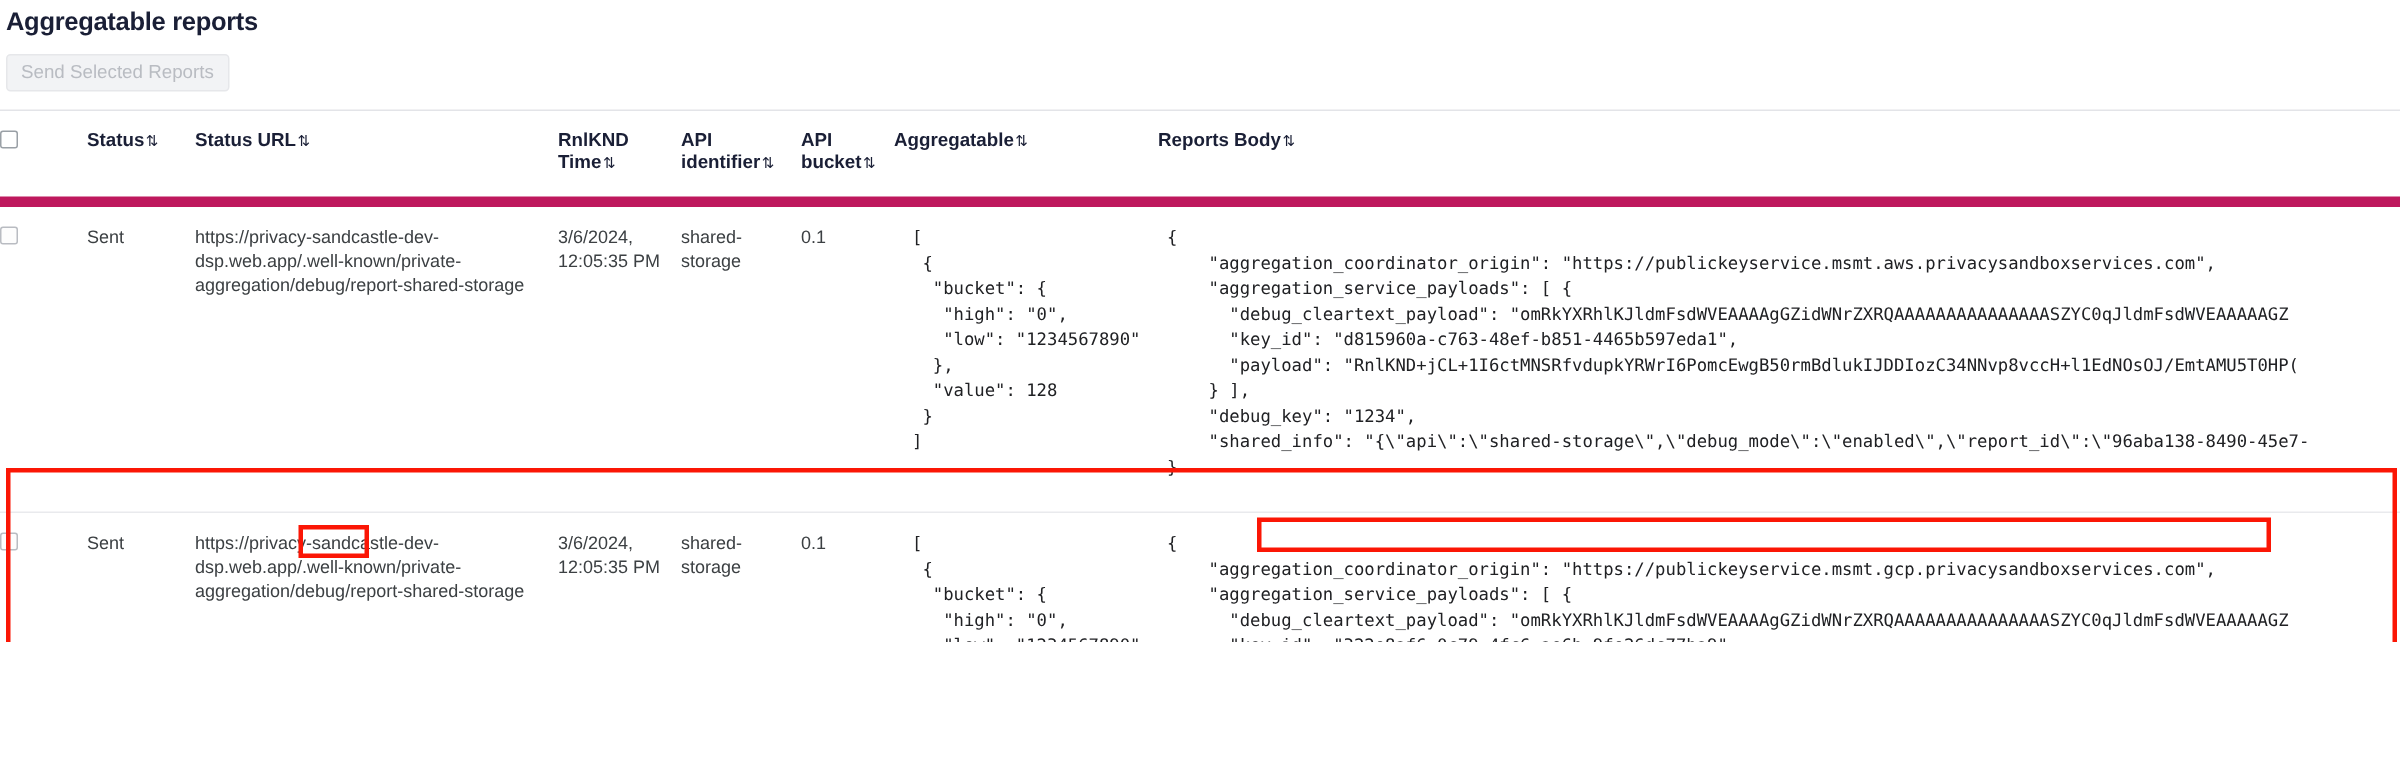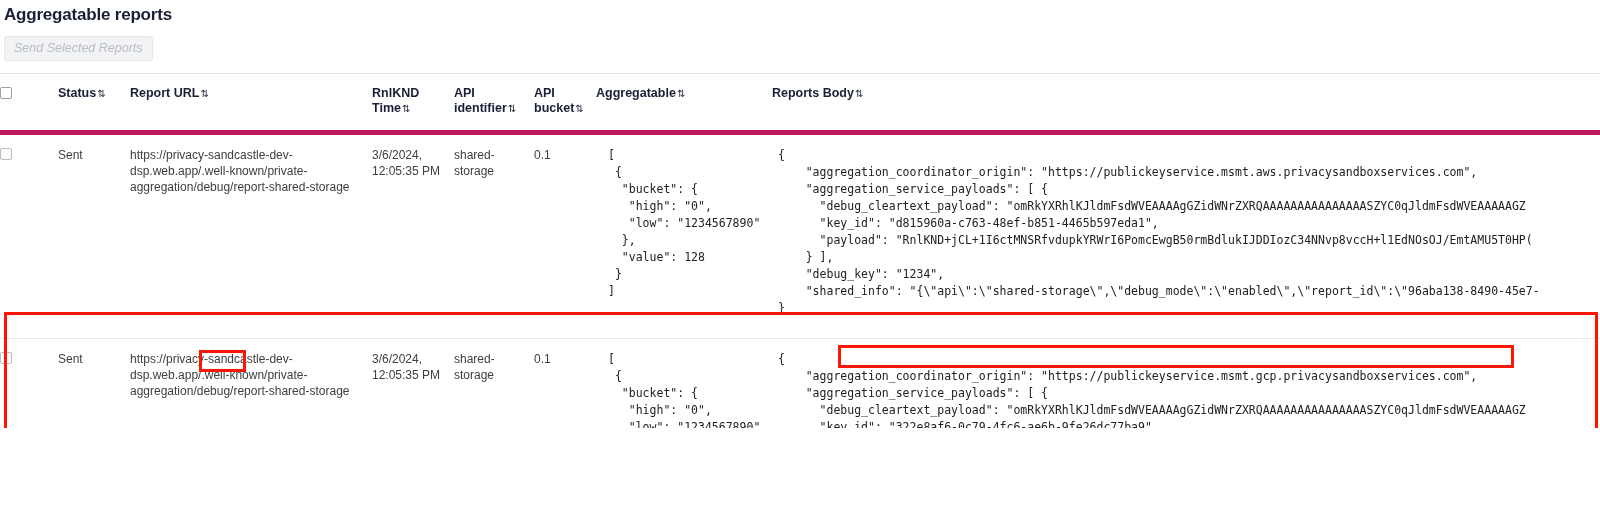--- a/index.html
+++ b/index.html
@@ -44,42 +44,41 @@
     font-family: "Liberation Sans", sans-serif;
     font-size: 12.5px;
     color: #b9bcc2;
     background: #f2f3f5;
     border: 1px solid #e6e7ea;
     border-radius: 3px;
     padding: 4px 9px 5px 9px;
     line-height: 14px;
     cursor: default;
     user-select: none;
-    font-style: italic;
   }
 
   
   .table-wrap {
     margin-top: 12px;
     border-top: 1px solid #e3e4e8;
     position: relative;
   }
   table.reports {
     border-collapse: collapse;
     width: 1600px;
     table-layout: fixed;
   }
   table.reports thead th {
     text-align: left;
     vertical-align: top;
     font-size: 12.5px;
     font-weight: bold;
     color: #1a1f36;
     padding: 12px 6px 14px 0;
-    border-bottom: 5px solid #be185d;
+    border-bottom: 7px solid #be185d;
     line-height: 15px;
   }
   .sort-icon {
     font-size: 10px;
     font-weight: normal;
     color: #1a1f36;
     letter-spacing: -1px;
     margin-left: 1px;
   }
   table.reports tbody td {
@@ -189,21 +188,21 @@
           <col class="c-ver">
           <col class="c-contrib">
           <col class="c-body">
       </colgroup>
       <thead>
         <tr>
           <th class="cell-check">
             <span class="checkbox"></span>
           </th>
           <th class="cell-status"><span>Status</span><span class="sort-icon">⇅</span></th>
-          <th><span>Report URL</span><span class="sort-icon">⇅</span></th>
+          <th><span>Status URL</span><span class="sort-icon">⇅</span></th>
           <th><span>RnlKND Time</span><span class="sort-icon">⇅</span></th>
           <th><span>API identifier</span><span class="sort-icon">⇅</span></th>
           <th><span>API bucket</span><span class="sort-icon">⇅</span></th>
           <th><span>Aggregatable</span><span class="sort-icon">⇅</span></th>
           <th><span>Reports Body</span><span class="sort-icon">⇅</span></th>
         </tr>
       </thead>
       <tbody>
         <tr class="row-1">
           <td class="cell-check">

